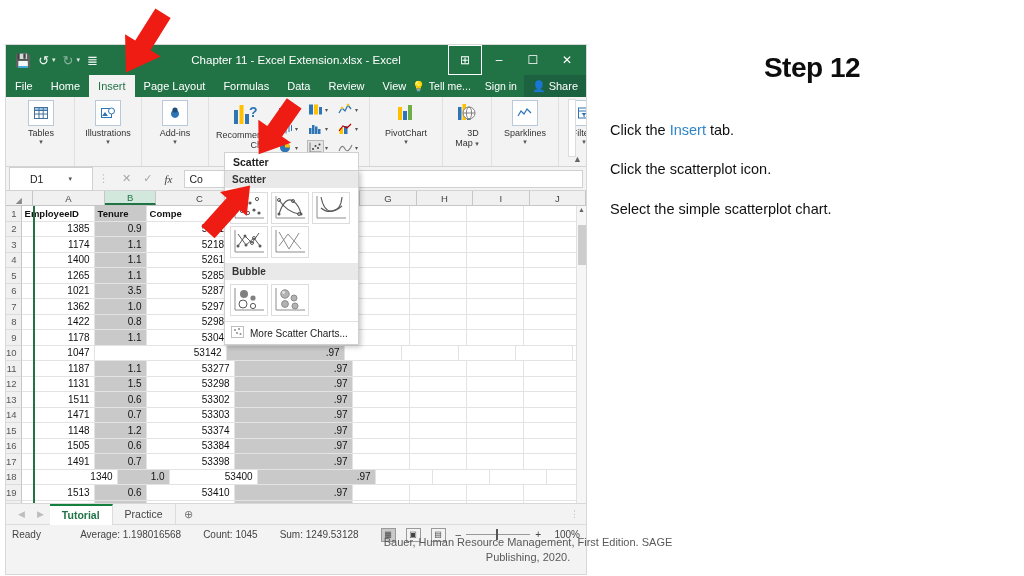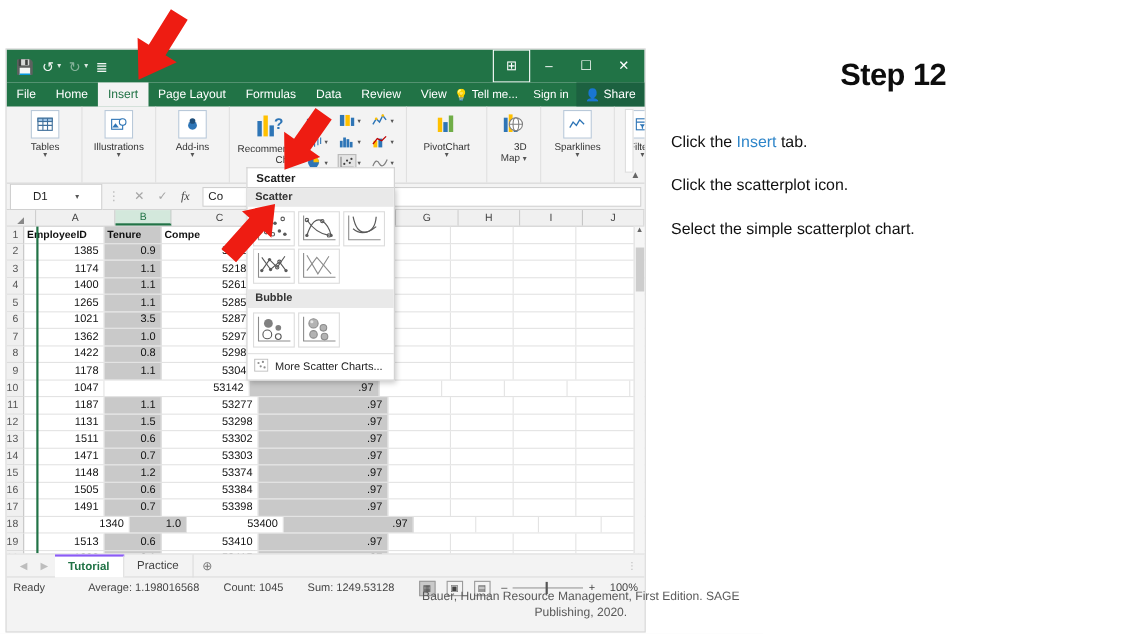--- a/index.html
+++ b/index.html
@@ -131,21 +131,21 @@
   .vscroll .thumb { width:8px; height:40px; background:#cdcdcd; margin:12px auto 0 auto;}
   .vscroll .arw { font-size:7px; color:#666; text-align:center; }
 
   
   .sheet-tabs {
     height: 21px; background:#f3f3f3; display:flex; align-items:center;
     border-top:1px solid #d8d8d8; font-size:10.5px; padding-left:6px; gap:0;
   }
   .navarr { color:#bdbdbd; font-size:9px; padding:0 6px; }
   .stab { padding: 0 12px; height:21px; display:flex; align-items:center; color:#444; border-right:1px solid #dcdcdc;}
-  .stab.active { color:#217346; font-weight:bold; background:#fff; border-top:2px solid #8b5cf6; }
+  .stab.active { color:#217346; font-weight:bold; background:#fff; border-top:2px solid #15803d; }
   .addsheet { width:26px; display:flex; align-items:center; justify-content:center; color:#777; font-size:11px; }
   .dotsep { color:#bbb; margin-left:auto; padding-right:6px; letter-spacing:1px; font-size:9px;}
 
   
   .status-bar {
     height: 20px; background:#f3f3f3; border-top:1px solid #dcdcdc;
     display:flex; align-items:center; font-size:10px; color:#444; padding: 0 6px; gap:0;
   }
   .sb-ready { width:110px; }
   .sb-stat { padding-right:22px; white-space:nowrap; }
@@ -203,20 +203,21 @@
 
   <div class="title-bar">
     <div class="qat">
       <span class="qicon">💾</span>
       <span class="qicon">↺</span>
           <span class="tinycar">▾</span>
       <span class="qicon dim">↻</span>
           <span class="tinycar dim">▾</span>
       <span class="qicon">≣</span>
     </div>
+    <div class="title-text">Chapter 11 - Excel Extension.xlsx - Excel</div>
     <div class="win-btns">
       <span>
             <span class="ribbon-icn">⊞</span>
           </span>
       <span>–</span>
       <span>☐</span>
       <span>✕</span>
     </div>
   </div>
 

